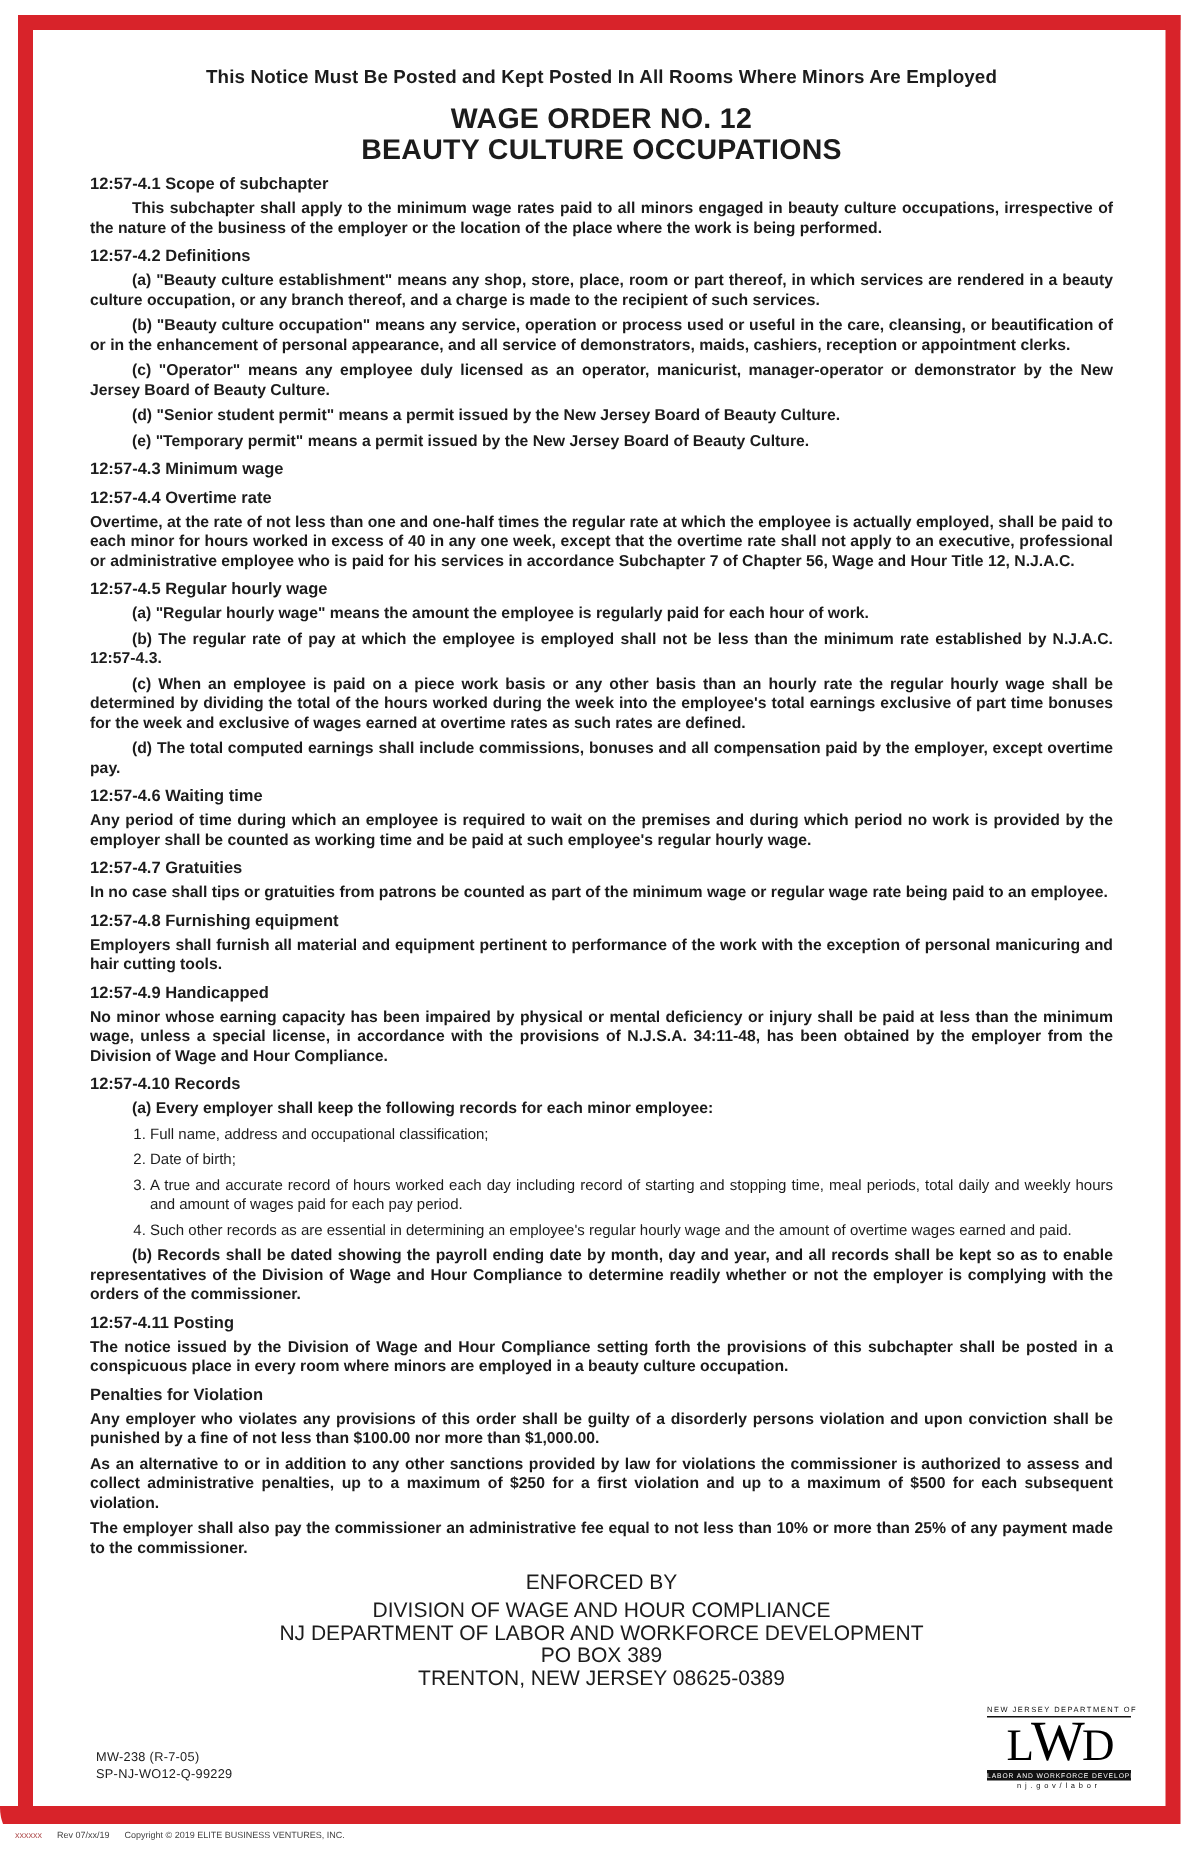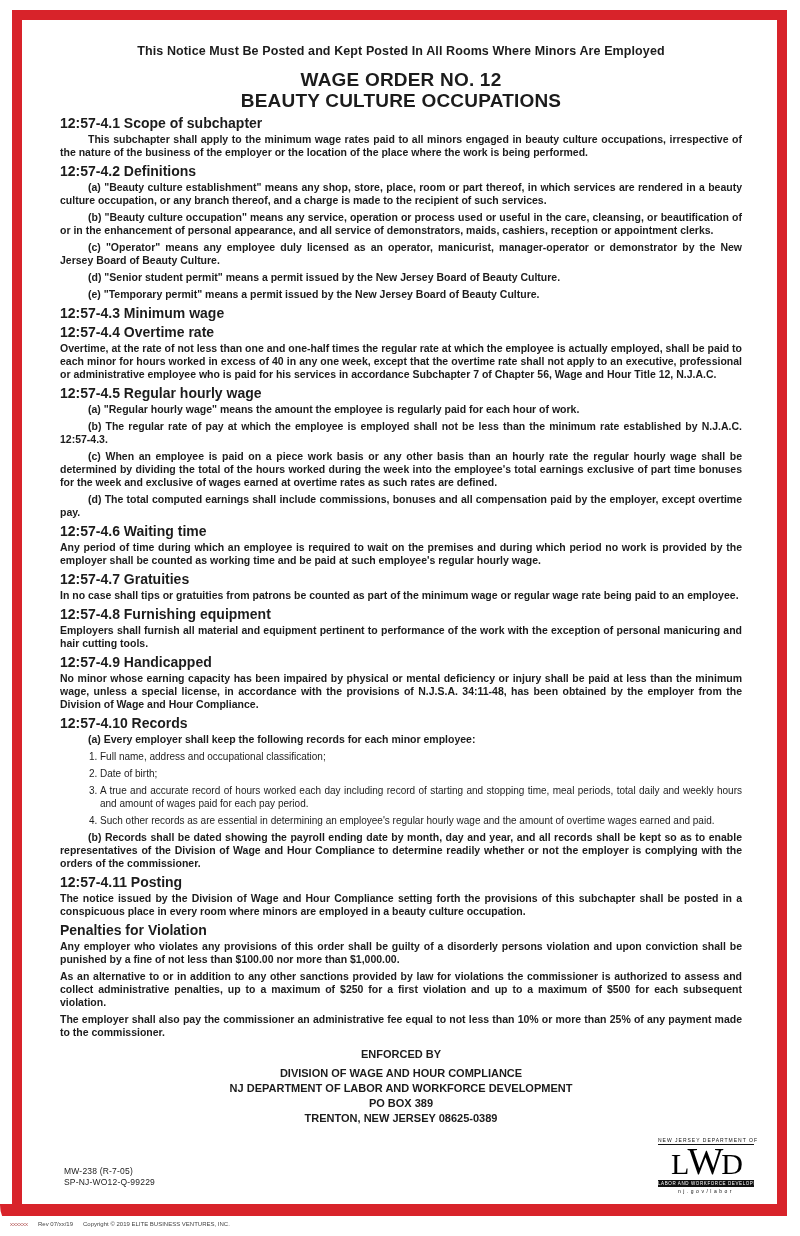--- a/index.html
+++ b/index.html
@@ -13,27 +13,27 @@
     position:absolute; top:10px; left:12px; right:13px; height:1194px;
     border:10px solid var(--red); border-bottom:none;
   }
   .bottom-bar { position:absolute; left:0; right:13px; top:1204px; height:12px; background:var(--red); }
 
   .content { position:absolute; left:60px; width:682px; top:44px; }
   .notice-line { text-align:center; font-weight:bold; font-size:12.5px; margin-bottom:11px; letter-spacing:0.1px; }
   .doc-title { text-align:center; font-weight:bold; font-size:19px; line-height:21px; letter-spacing:0.2px; }
   .sections { margin-top:5px; }
 
-  .section h2 { font-size:14px; line-height:13px; font-weight:bold; margin:6px 0 3px; }
+  .section h2 { font-size:11px; line-height:13px; font-weight:bold; margin:6px 0 3px; }
   .section p { font-size:10.5px; line-height:13px; margin:0 0 4px; text-align:justify;font-weight:bold; }
   .section p.ind { text-indent:28px; }
   .section ol { margin:1px 0 4px 0; padding-left:40px; }
   .section li { font-size:10px; line-height:13px; margin-bottom:4px; text-align:justify; }
 
-  .enforced-block { text-align:center; font-size:11px; line-height:15px; margin-top:8px;font-weight:bold; }
+  .enforced-block { text-align:center; font-size:14px; line-height:15px; margin-top:8px; }
   .enforced-block .enforced-by { margin-bottom:4px; }
 
   .form-codes { position:absolute; left:64px; top:1166px; font-size:8.5px; line-height:11px; letter-spacing:0.2px; }
 
   .lwd { position:absolute; right:46px; top:1137px; width:96px; text-align:center; }
   .lwd-top { font-size:5px; letter-spacing:1px; color:#111; white-space:nowrap; border-bottom:1px solid #111; padding-bottom:1px; }
   .lwd-main { font-family:"Liberation Serif", serif; font-size:30px; line-height:32px; letter-spacing:-2px; color:#000000; }
   .lwd-main .w { font-size:38px; }
   .lwd-bar { background:#111; color:#fff; font-size:4.5px; letter-spacing:0.6px; padding:1px 0; white-space:nowrap; }
   .lwd-url { font-size:5px; letter-spacing:2.5px; color:#111; margin-top:1px; white-space:nowrap; }

